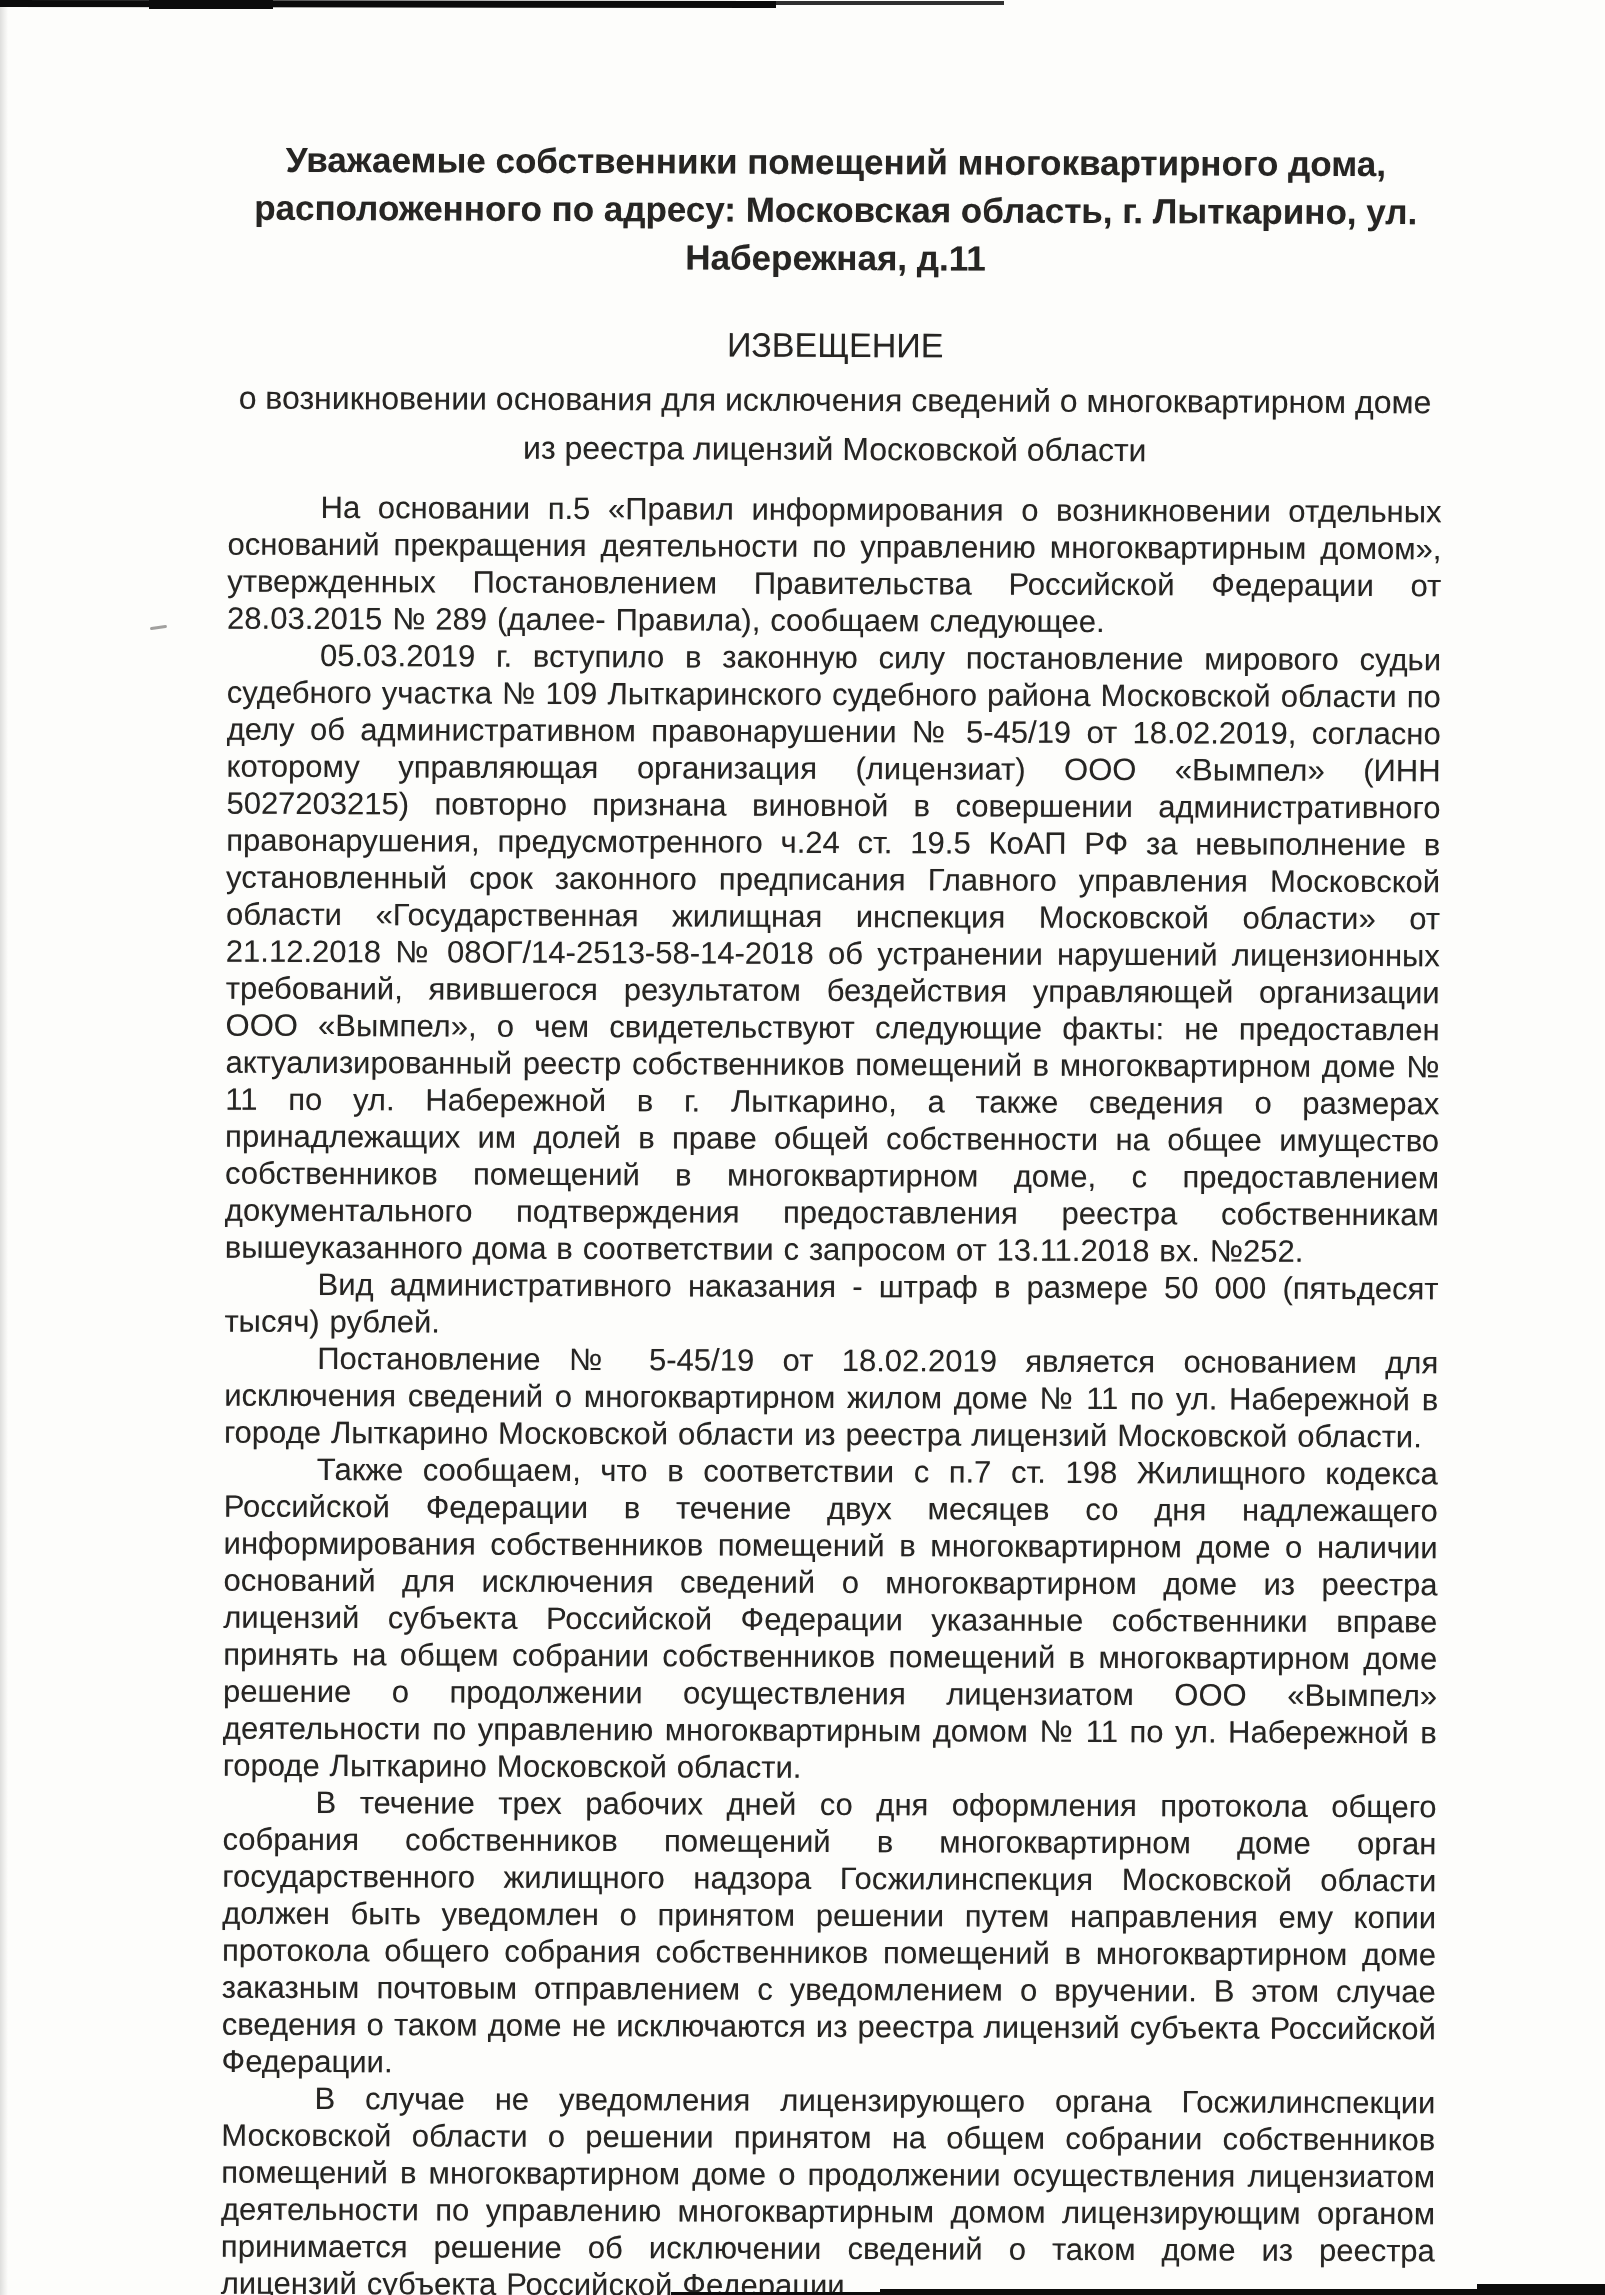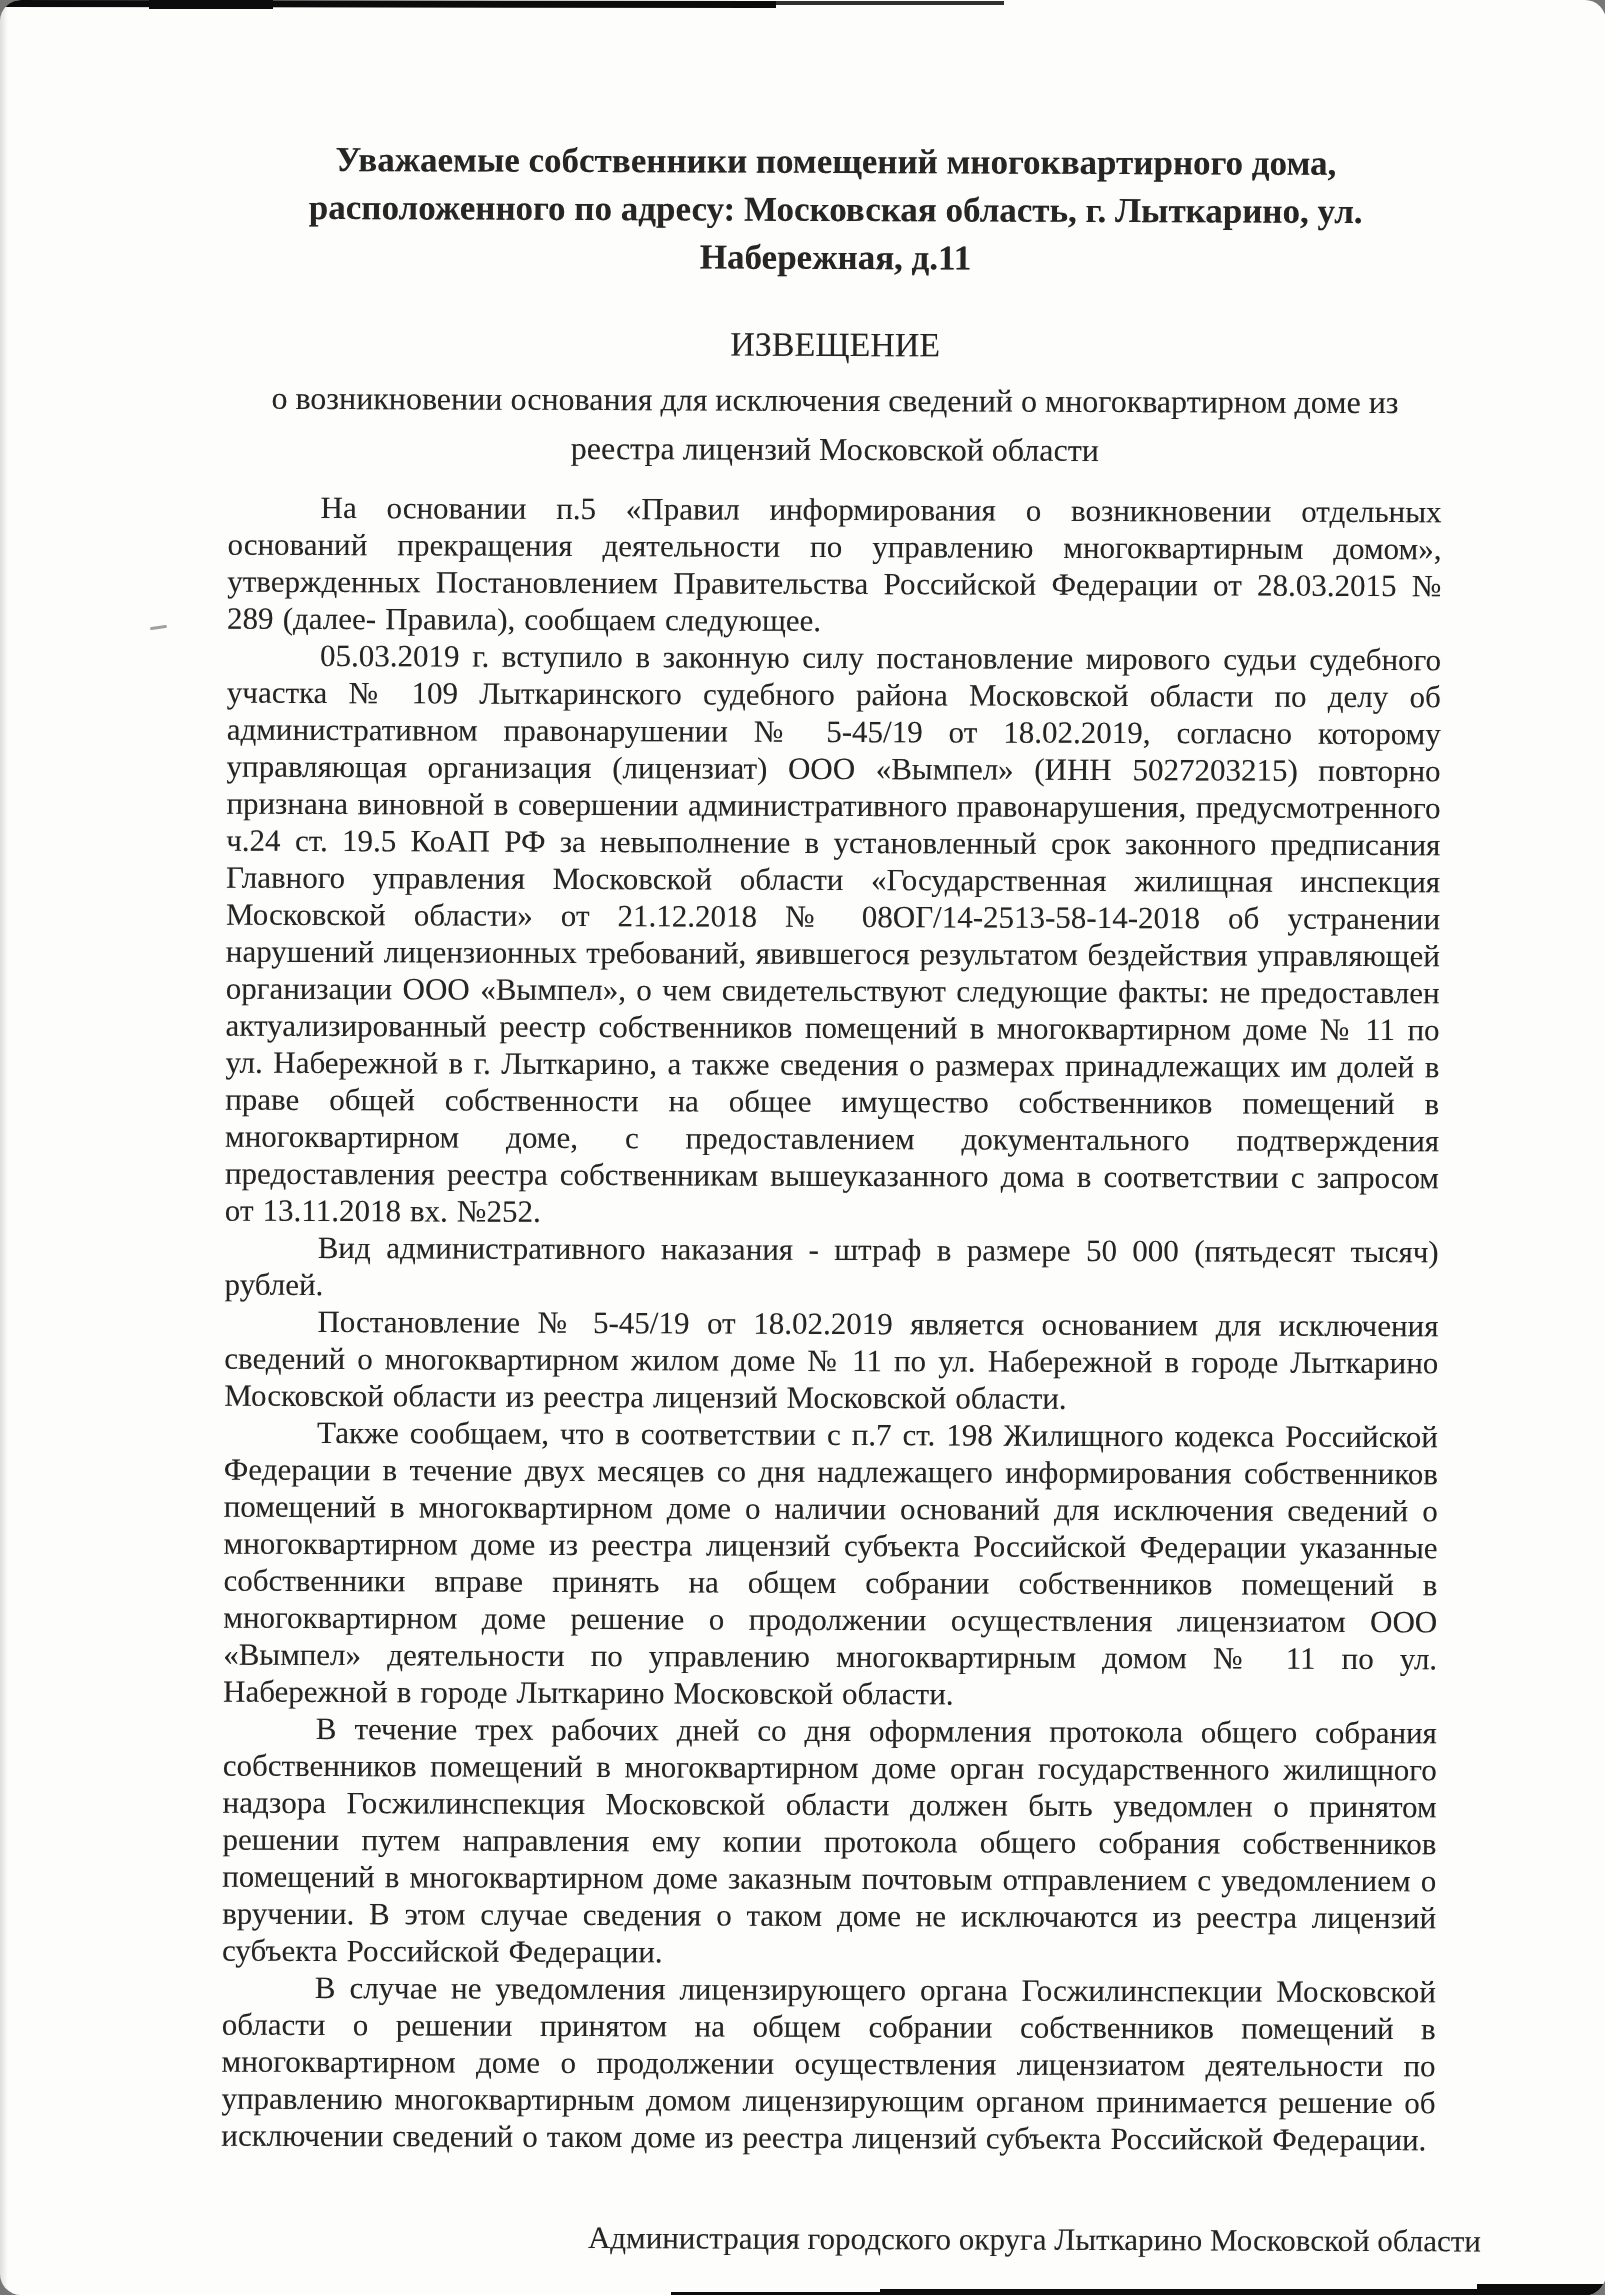--- a/index.html
+++ b/index.html
@@ -6,23 +6,22 @@
     --paper:#fdfdfb;
     --ink:#262523;
     --artifact:#0c0c0c;
   }
   html,body{margin:0;padding:0;background:#777;}
   .page{
     position:relative;
     width:1606px;height:2295px;
     background:var(--paper);
     overflow:hidden;
-    font-family:Liberation Serif, serif;
+    font-family:Liberation Sans, sans-serif;
     color:var(--ink);
-    border-radius:21px;
   }
   .edge-shade{
     position:absolute;left:0;top:0;bottom:0;width:7.8px;
     background:linear-gradient(to right, rgba(0,0,0,.12), rgba(0,0,0,0));
   }
   .content{
     position:absolute;
     left:229px;top:138px;width:1214px;
     transform:rotate(0.22deg);
     transform-origin:50% 0;

